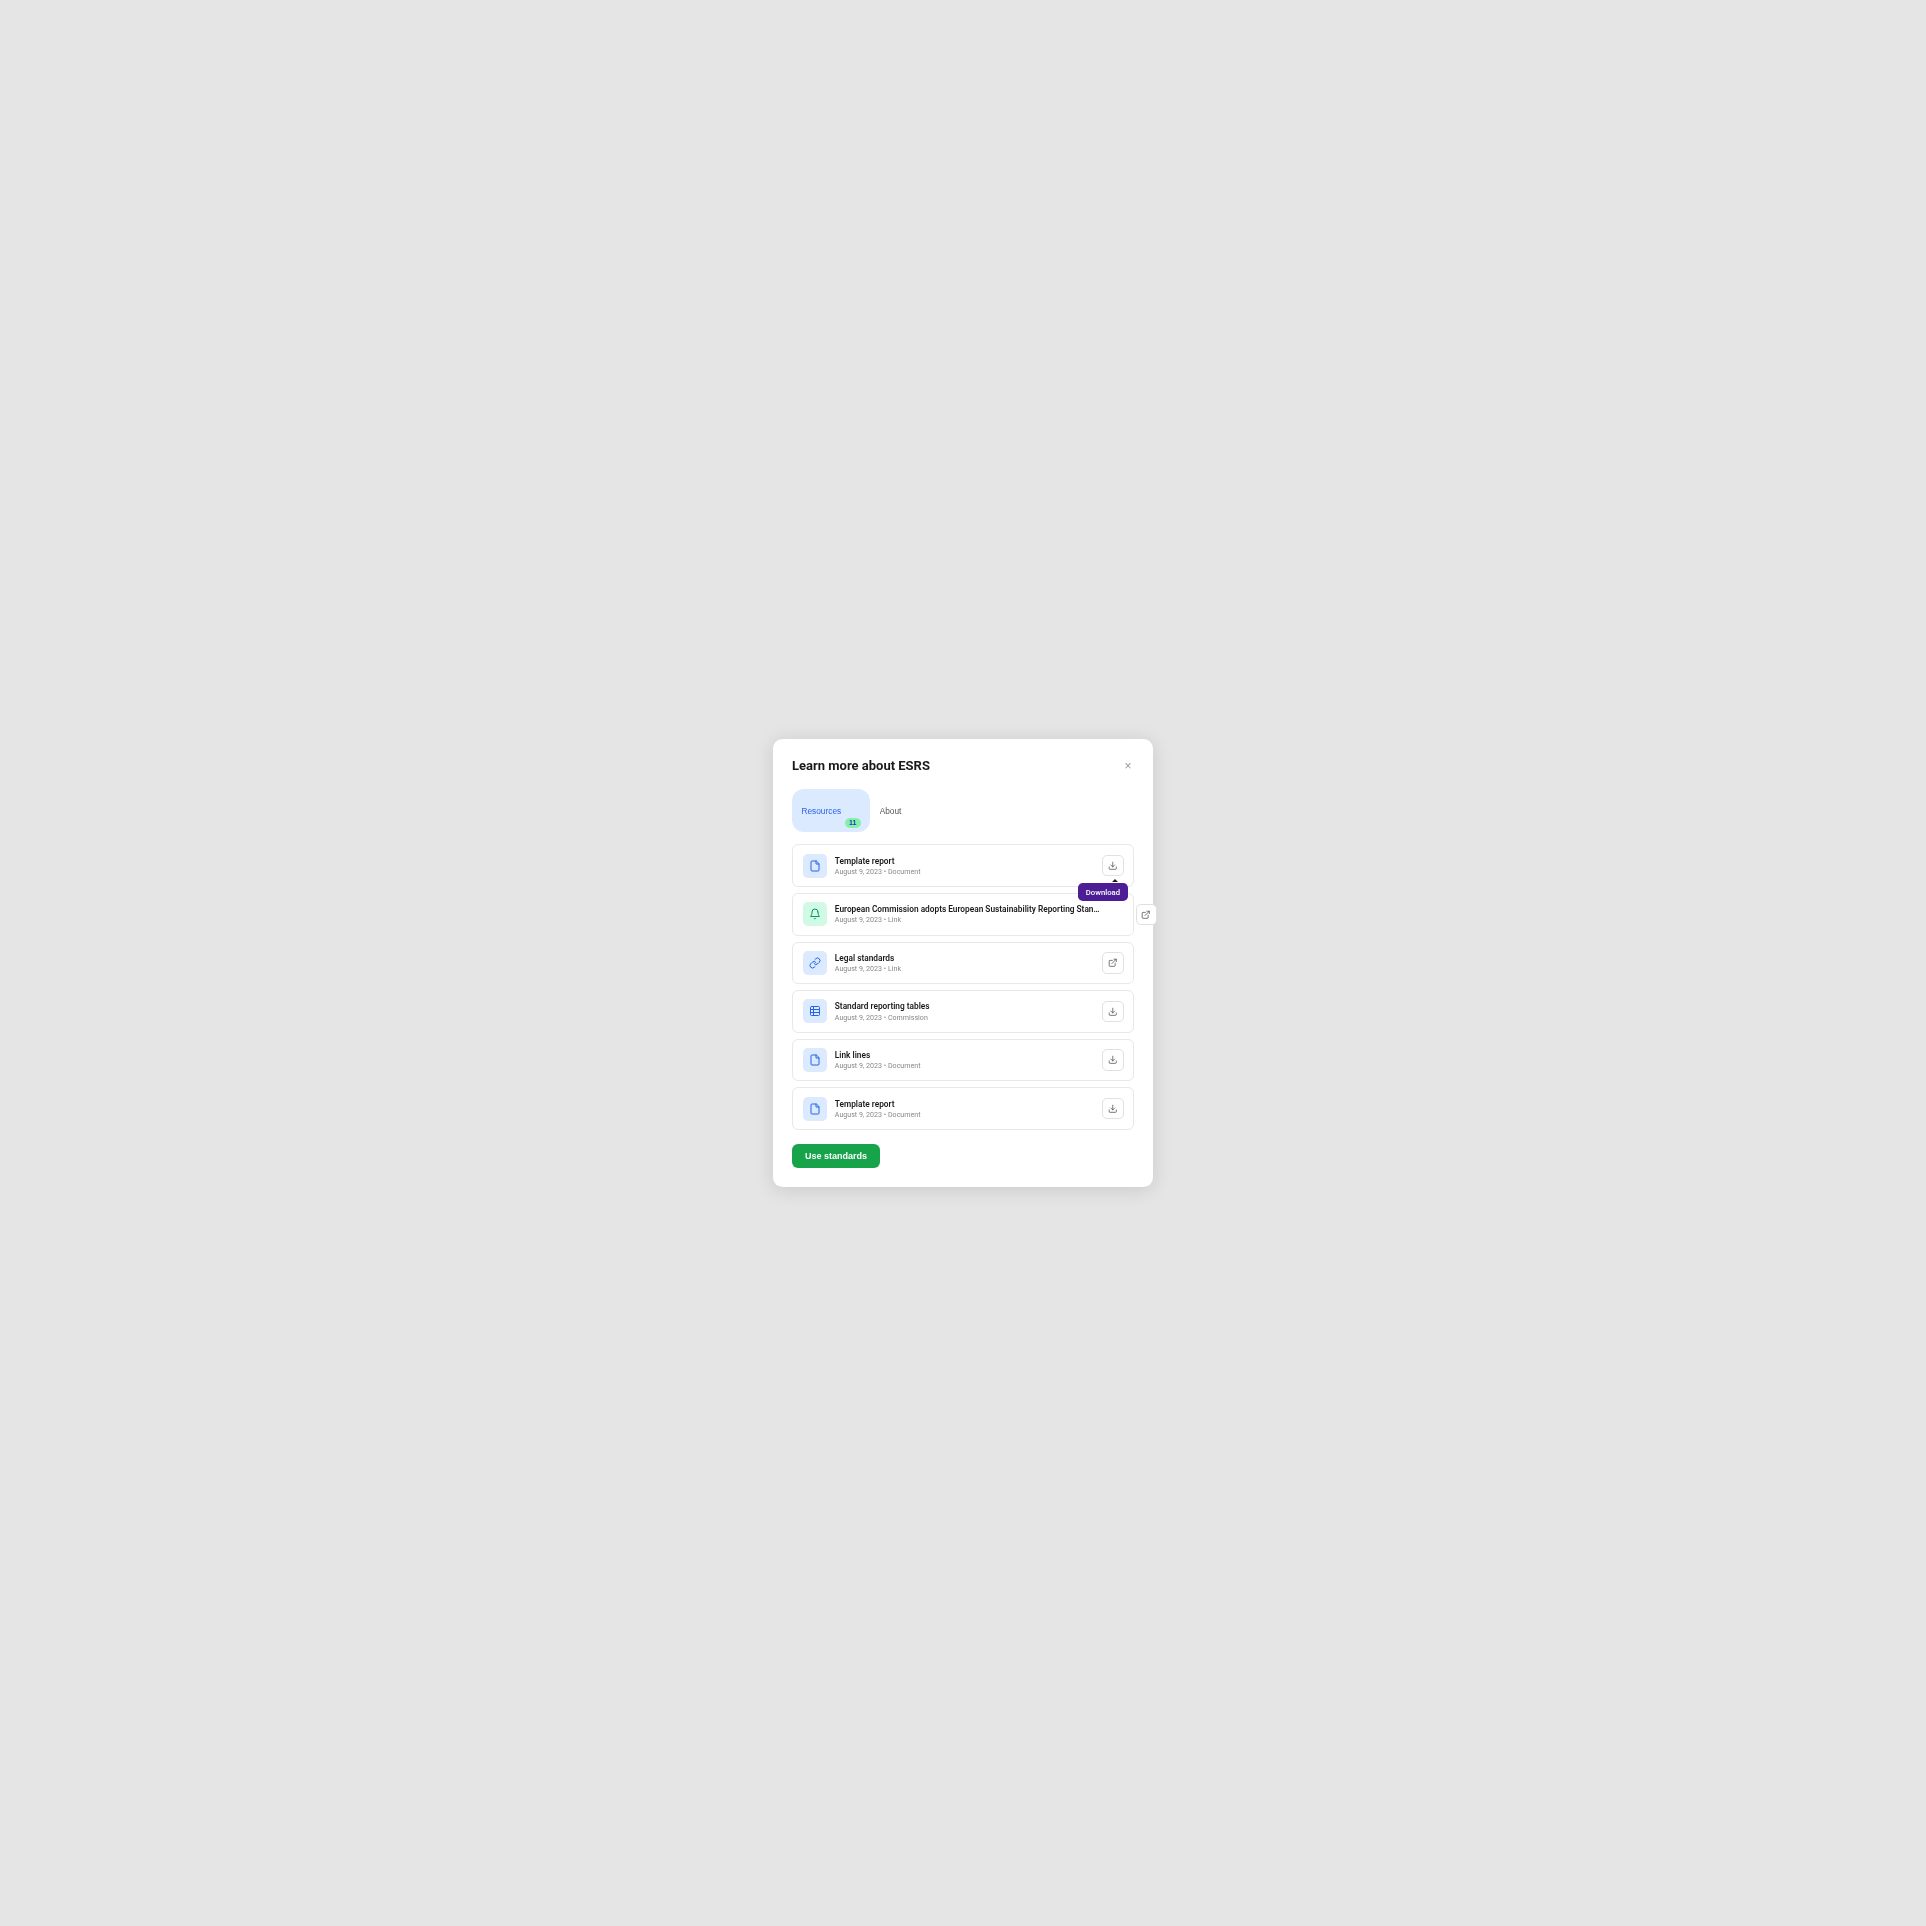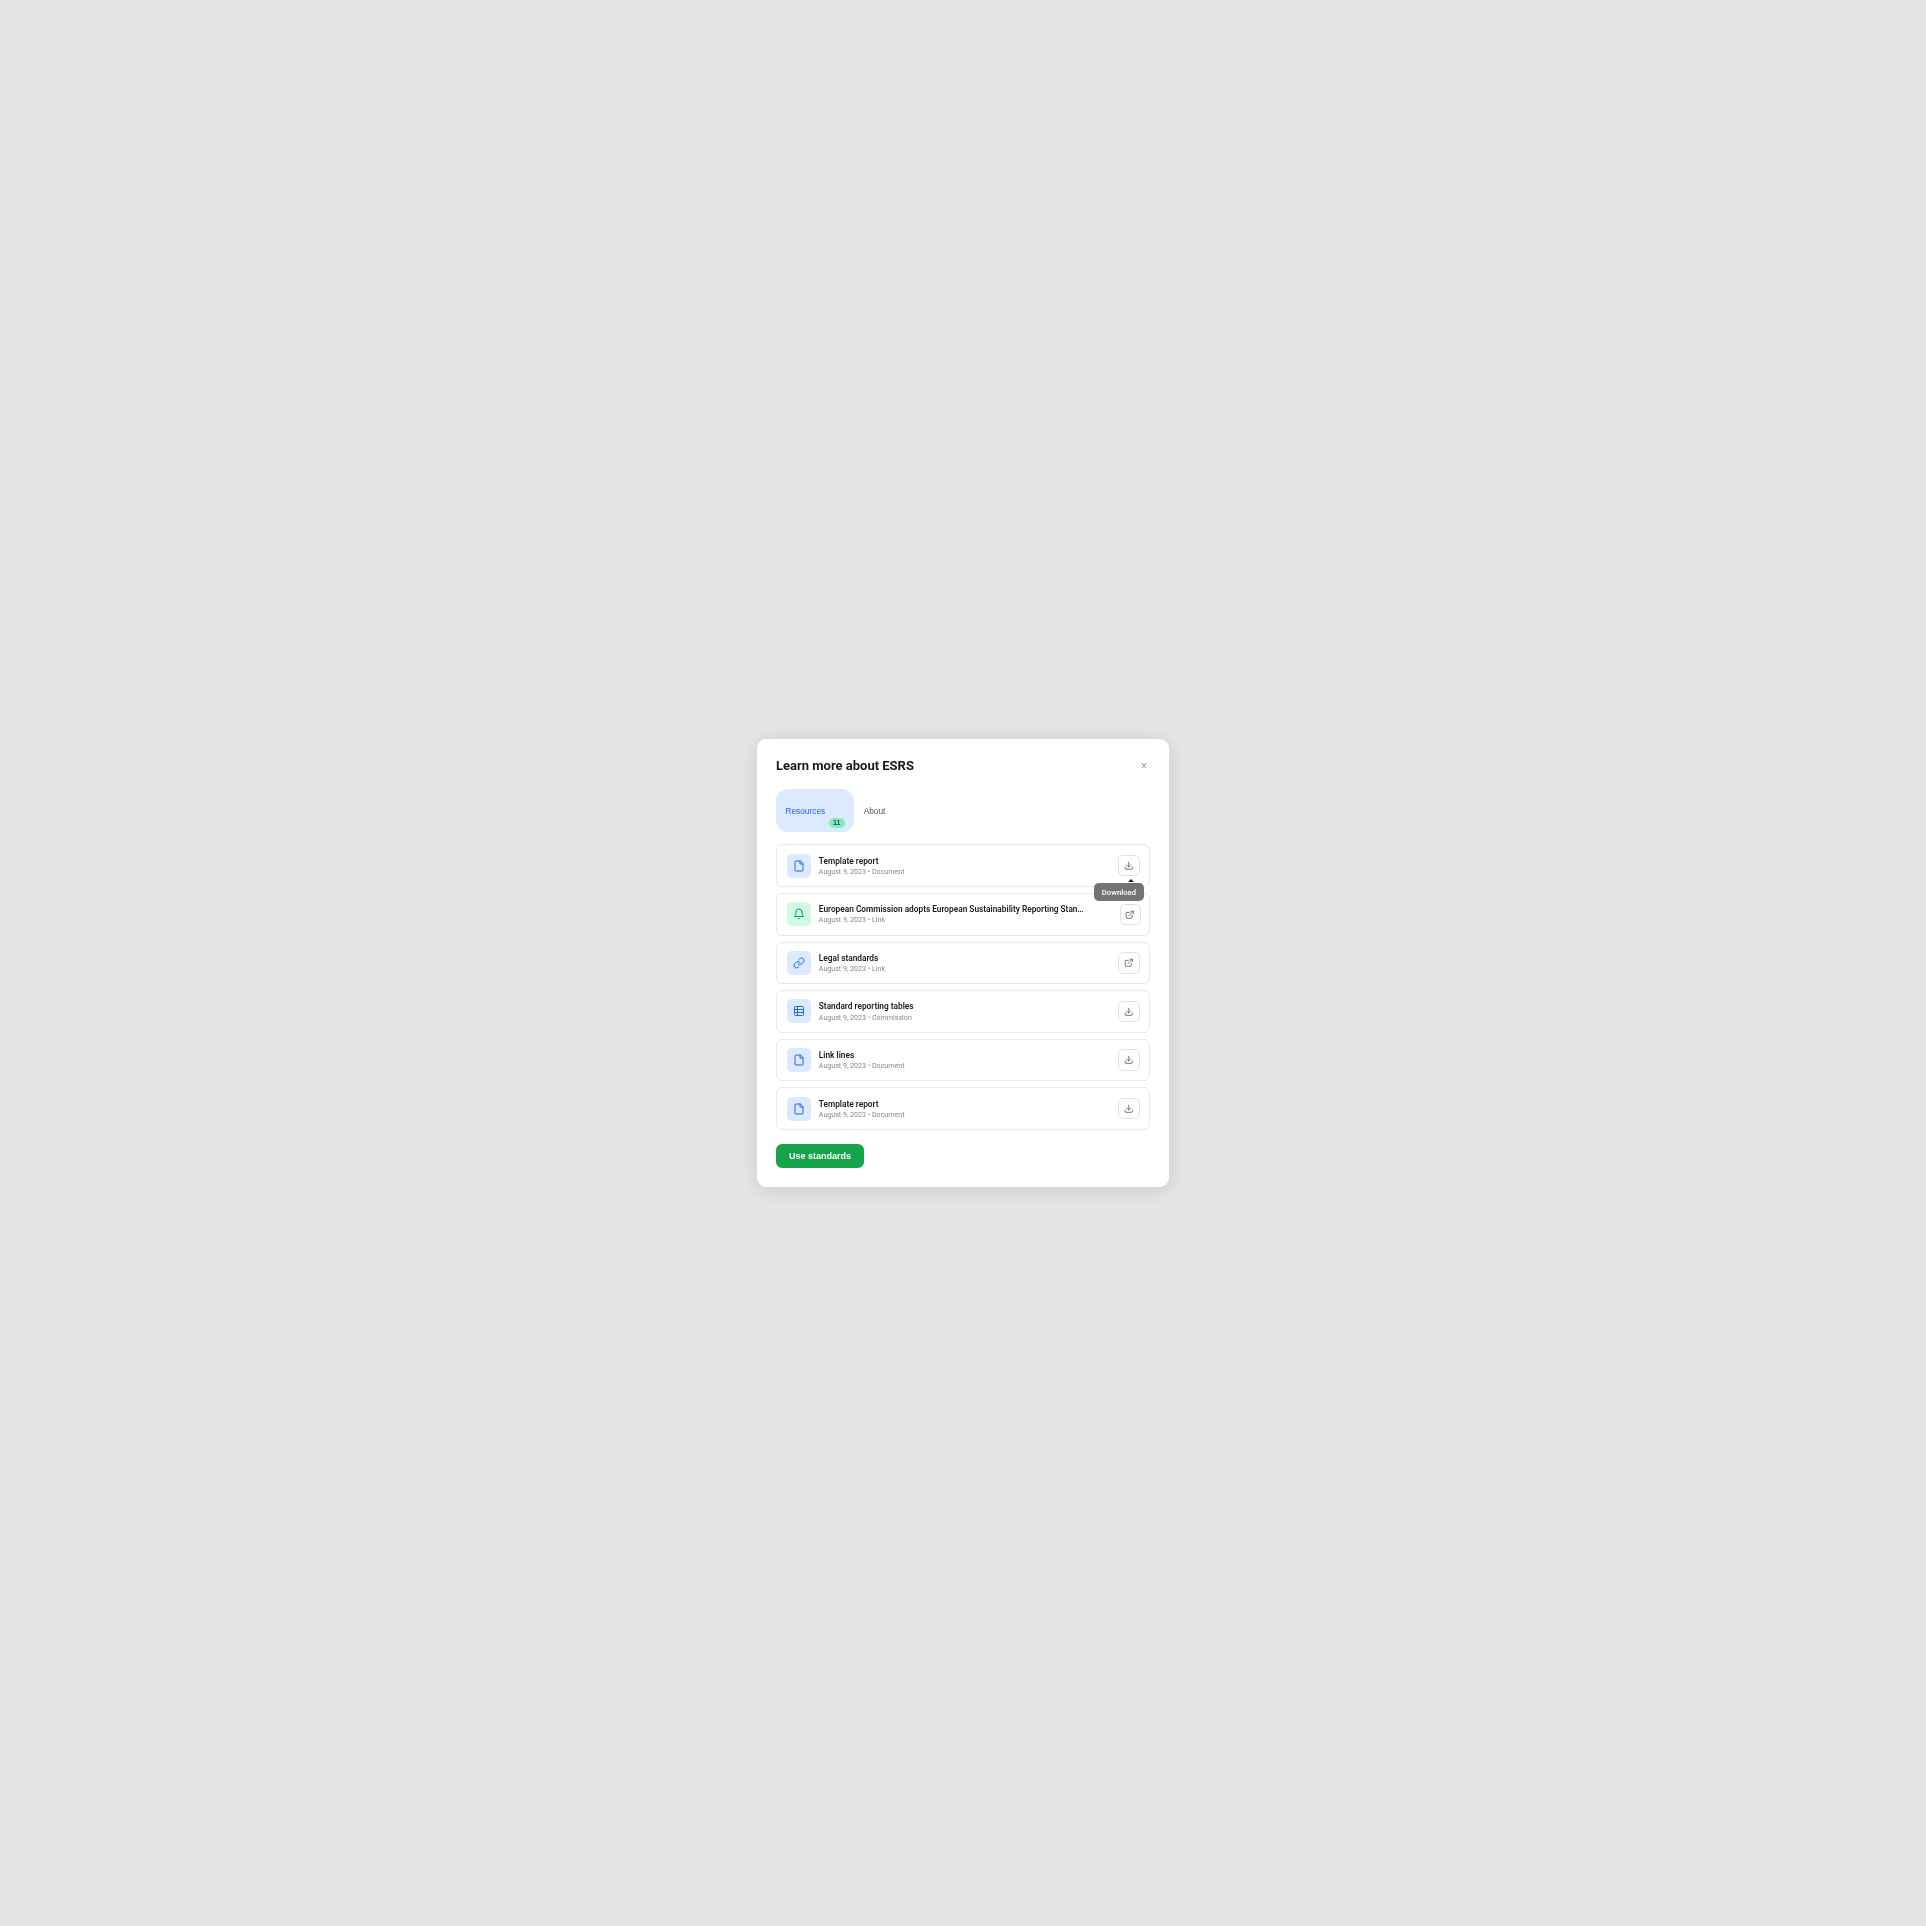--- a/index.html
+++ b/index.html
@@ -22,21 +22,21 @@
       align-items: center;
       justify-content: center;
       width: 100%;
       min-height: 100vh;
       padding: 24px;
     }
 
     .modal {
       background: #ffffff;
       border-radius: 9.5px;
-      width: 412px;
+      width: 380px;
       padding: 19px;
       box-shadow: 0 2.4px 19px rgba(0,0,0,0.12);
       position: relative;
     }
 
     .modal-header {
       display: flex;
       align-items: center;
       justify-content: space-between;
       margin-bottom: 14.3px;
@@ -183,21 +183,21 @@
       align-items: center;
       justify-content: center;
       font-size: 9.5px;
       color: #555;
     }
 
     .tooltip {
       position: absolute;
       bottom: -25px;
       right: -4.8px;
-      background: #737373;
+      background: #4c1d95;
       color: #fff;
       font-size: 7.7px;
       font-weight: 500;
       padding: 4.8px 8.3px;
       border-radius: 4.8px;
       white-space: nowrap;
       z-index: 100;
     }
 
     .tooltip::before {

